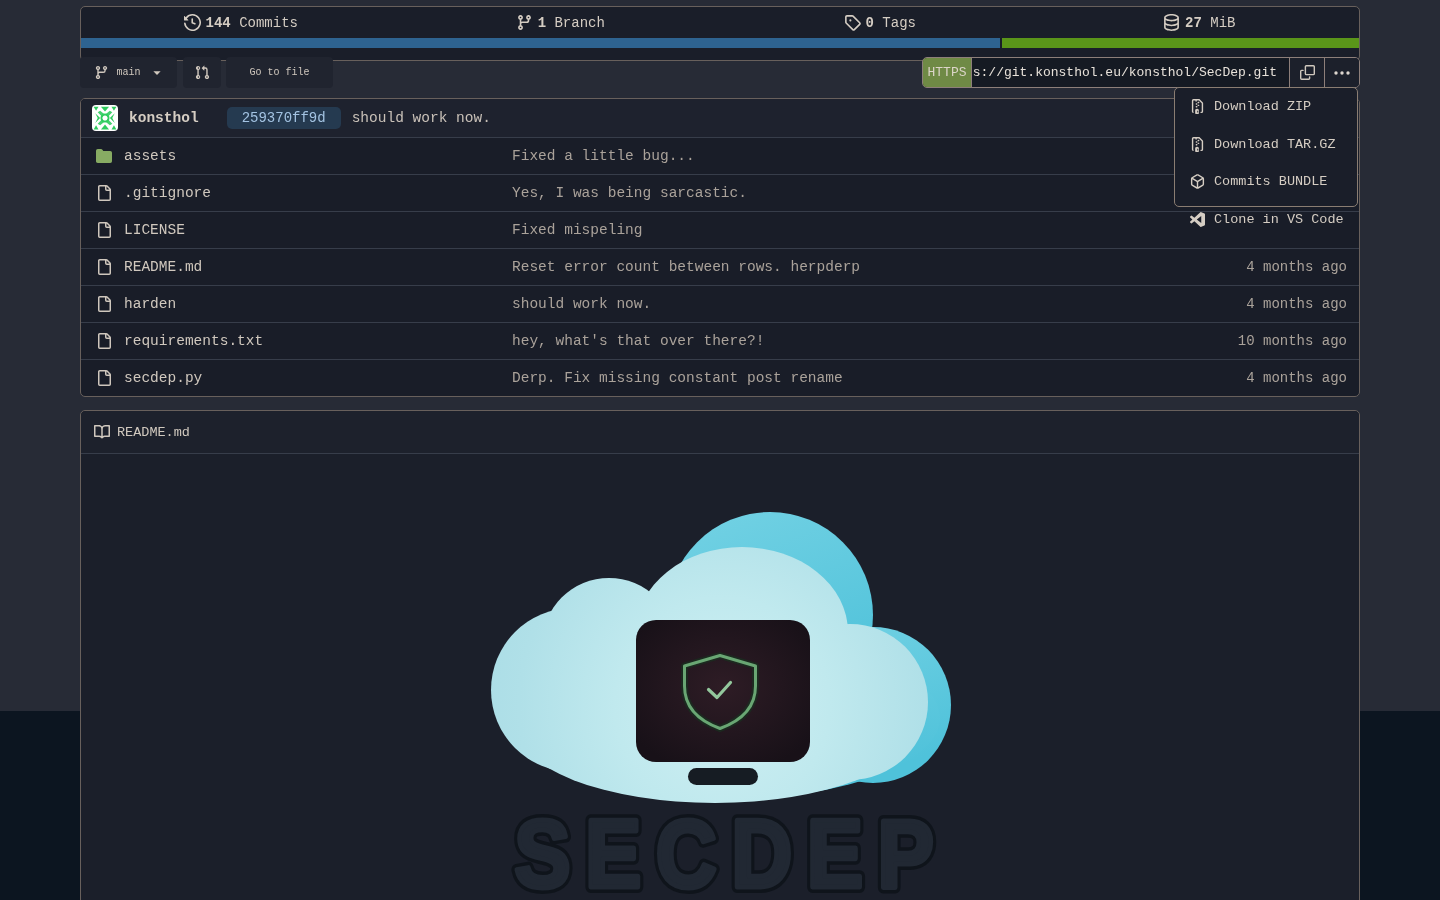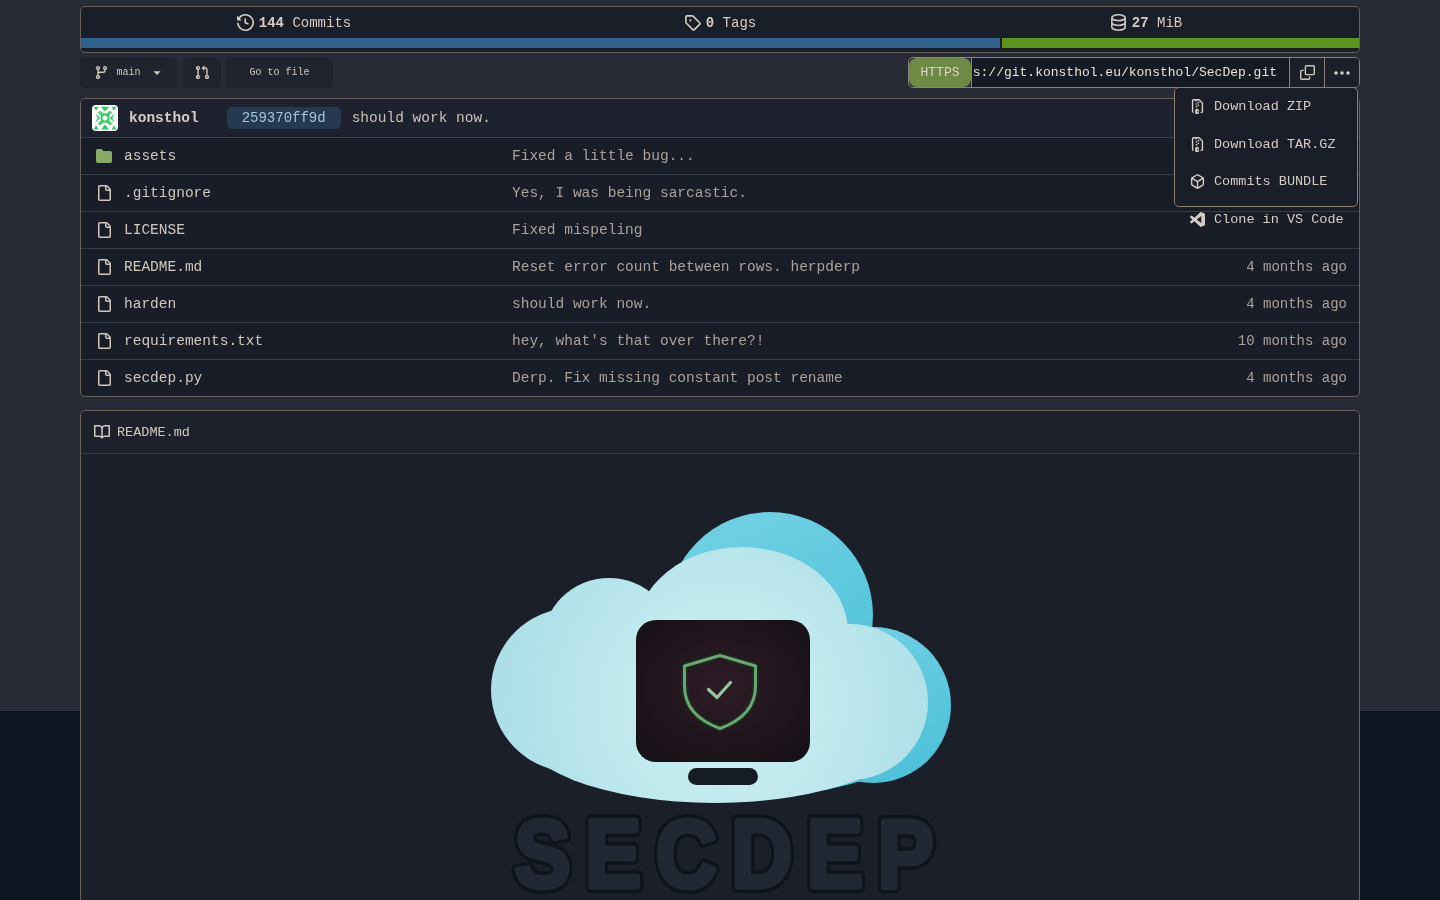--- a/index.html
+++ b/index.html
@@ -2,39 +2,39 @@
 <html><head>
 <meta charset="utf-8">
 <style>
   * { margin:0; padding:0; box-sizing:border-box; }
   html,body { width:1440px; height:900px; overflow:hidden; }
   body { background:#272b36; font-family:"Liberation Mono",monospace; color:#d5cdc3; position:relative; }
   .footbg { position:absolute; left:0; top:711px; width:1440px; height:189px; background:#0c1520; }
   .wrap { position:absolute; left:80px; top:0; width:1280px; }
 
   
-  .stats { position:absolute; top:6px; left:0; width:1280px; height:47px; background:#1a1e29;
+  .stats { position:absolute; top:6px; left:0; width:1280px; height:55px; background:#1a1e29;
            border:1px solid #68605c; border-radius:5px; overflow:hidden; }
   .statrow { display:flex; height:31px; align-items:center; }
   .statcell { flex:1; display:flex; justify-content:center; align-items:center; gap:5px; font-size:14px; }
   .statcell b { font-weight:bold; }
   .langbar { display:flex; height:10px; gap:2px; }
   .langbar .blue { width:919px; background:#2e6390; }
   .langbar .green { flex:1; background:#5a9519; }
 
   
   .btnrow { position:absolute; top:57px; left:0; width:1280px; height:31px; }
   .btn { position:absolute; top:0; height:31px; background:#20242f; border-radius:4px;
          display:flex; align-items:center; justify-content:center; font-size:10px; color:#d0c8be; }
   .ico { display:inline-block; vertical-align:middle; }
 
   
   .clonegrp { position:absolute; top:0; right:0; height:31px; display:flex; border-radius:5px; overflow:hidden;
               border:1px solid #8d7f7a; }
-  .https { background:#6f8a45; color:#dcd5c9; font-size:13px; display:flex; align-items:center; justify-content:center; width:62px;border-radius:8px; }
+  .https { background:#6f8a45; color:#dcd5c9; font-size:13px; display:flex; align-items:center; justify-content:center; width:48px; }
   .urlbox { width:318px; background:#151a23; border-left:1px solid #8d7f7a; display:flex; align-items:center; justify-content:flex-end; overflow:hidden; }
   .urlbox span { font-size:13px; color:#e8e2da; white-space:nowrap; padding-right:12px; }
   .minibtn { width:35px; background:#1c202b; border-left:1px solid #8d7f7a; display:flex; align-items:center; justify-content:center; color:#d5cec6; }
 
   
   .table { position:absolute; top:98px; left:0; width:1280px; background:#191d28;
            border:1px solid #68605c; border-radius:5px; overflow:hidden; }
   .crow { height:38px; background:#1e222e; display:flex; align-items:center; padding:0 8px; }
   .frow { height:37px; border-top:1px solid #373d4a; display:flex; align-items:center; font-size:14.5px; }
   .fname { width:431px; padding-left:43px; position:relative; color:#d0c8be; }
@@ -63,20 +63,26 @@
 <div class="footbg"></div>
 <div class="wrap">
 
   <div class="stats">
     <div class="statrow">
       <div class="statcell">
         <svg class="ico" width="17" height="17" viewBox="0 0 16 16" fill="#d5cdc3">
             <path d="m.427 1.927 1.215 1.215a8.002 8.002 0 1 1-1.6 5.685.75.75 0 1 1 1.493-.154 6.5 6.5 0 1 0 1.18-4.458l1.358 1.358A.25.25 0 0 1 3.896 6H.25A.25.25 0 0 1 0 5.75V2.104a.25.25 0 0 1 .427-.177ZM7.75 4a.75.75 0 0 1 .75.75v2.992l2.028.812a.75.75 0 0 1-.557 1.392l-2.5-1A.751.751 0 0 1 7 8.25v-3.5A.75.75 0 0 1 7.75 4Z"></path>
           </svg>
         <span><b>144</b> Commits</span>
+      </div>
+      <div class="statcell">
+        <svg class="ico" width="17" height="17" viewBox="0 0 16 16" fill="#d5cdc3">
+            <path d="M9.5 3.25a2.25 2.25 0 1 1 3 2.122V6A2.5 2.5 0 0 1 10 8.5H6a1 1 0 0 0-1 1v1.128a2.251 2.251 0 1 1-1.5 0V5.372a2.25 2.25 0 1 1 1.5 0v1.836A2.493 2.493 0 0 1 6 7h4a1 1 0 0 0 1-1v-.628a2.25 2.25 0 0 1-1.5-2.122Zm-6 0a.75.75 0 1 0 1.5 0 .75.75 0 0 0-1.5 0Zm8.25-.75a.75.75 0 1 0 0 1.5.75.75 0 0 0 0-1.5ZM4.25 12a.75.75 0 1 0 0 1.5.75.75 0 0 0 0-1.5Z"></path>
+          </svg>
+        <span><b>1</b> Branch</span>
       </div>
       <div class="statcell">
         <svg class="ico" width="17" height="17" viewBox="0 0 16 16" fill="#d5cdc3">
             <path d="M1 7.775V2.75C1 1.784 1.784 1 2.75 1h5.025c.464 0 .91.184 1.238.513l6.25 6.25a1.75 1.75 0 0 1 0 2.474l-5.026 5.026a1.75 1.75 0 0 1-2.474 0l-6.25-6.25A1.752 1.752 0 0 1 1 7.775Zm1.5 0c0 .066.026.13.073.177l6.25 6.25a.25.25 0 0 0 .354 0l5.025-5.025a.25.25 0 0 0 0-.354l-6.25-6.25a.25.25 0 0 0-.177-.073H2.75a.25.25 0 0 0-.25.25ZM6 5a1 1 0 1 1 0 2 1 1 0 0 1 0-2Z"></path>
           </svg>
         <span><b>0</b> Tags</span>
       </div>
       <div class="statcell">
         <svg class="ico" width="17" height="17" viewBox="0 0 16 16" fill="#d5cdc3">
             <path d="M1 3.5c0-.626.292-1.165.7-1.59.406-.422.956-.767 1.579-1.041C4.525.32 6.195 0 8 0c1.805 0 3.475.32 4.722.869.622.274 1.172.62 1.578 1.04.408.426.7.965.7 1.591v9c0 .626-.292 1.165-.7 1.59-.406.422-.956.767-1.579 1.041C11.476 15.68 9.806 16 8 16c-1.805 0-3.475-.32-4.721-.869-.623-.274-1.173-.62-1.579-1.04-.408-.426-.7-.965-.7-1.591Zm1.5 0c0 .133.058.318.282.551.227.237.591.483 1.101.707C4.898 5.205 6.353 5.5 8 5.5c1.646 0 3.101-.295 4.118-.742.508-.224.873-.471 1.1-.708.224-.232.282-.417.282-.55 0-.133-.058-.318-.282-.551-.227-.237-.591-.483-1.101-.707C11.102 1.795 9.647 1.5 8 1.5c-1.646 0-3.101.295-4.118.742-.508.224-.873.471-1.1.708-.224.232-.282.417-.282.55Zm0 4.5c0 .133.058.318.282.551.227.237.591.483 1.101.707C4.898 9.705 6.353 10 8 10c1.646 0 3.101-.295 4.118-.742.508-.224.873-.471 1.1-.708.224-.232.282-.417.282-.55V5.724c-.241.15-.503.286-.778.407C11.475 6.68 9.805 7 8 7c-1.805 0-3.475-.32-4.721-.869a6.15 6.15 0 0 1-.779-.407Zm0 2.225V12.5c0 .133.058.318.282.55.227.237.592.484 1.1.708 1.016.447 2.471.742 4.118.742 1.647 0 3.102-.295 4.117-.742.51-.224.874-.47 1.101-.707.224-.233.282-.418.282-.551v-2.275c-.241.15-.503.285-.778.406-1.247.549-2.917.869-4.722.869-1.805 0-3.475-.32-4.721-.869a6.327 6.327 0 0 1-.779-.406Z"></path>

